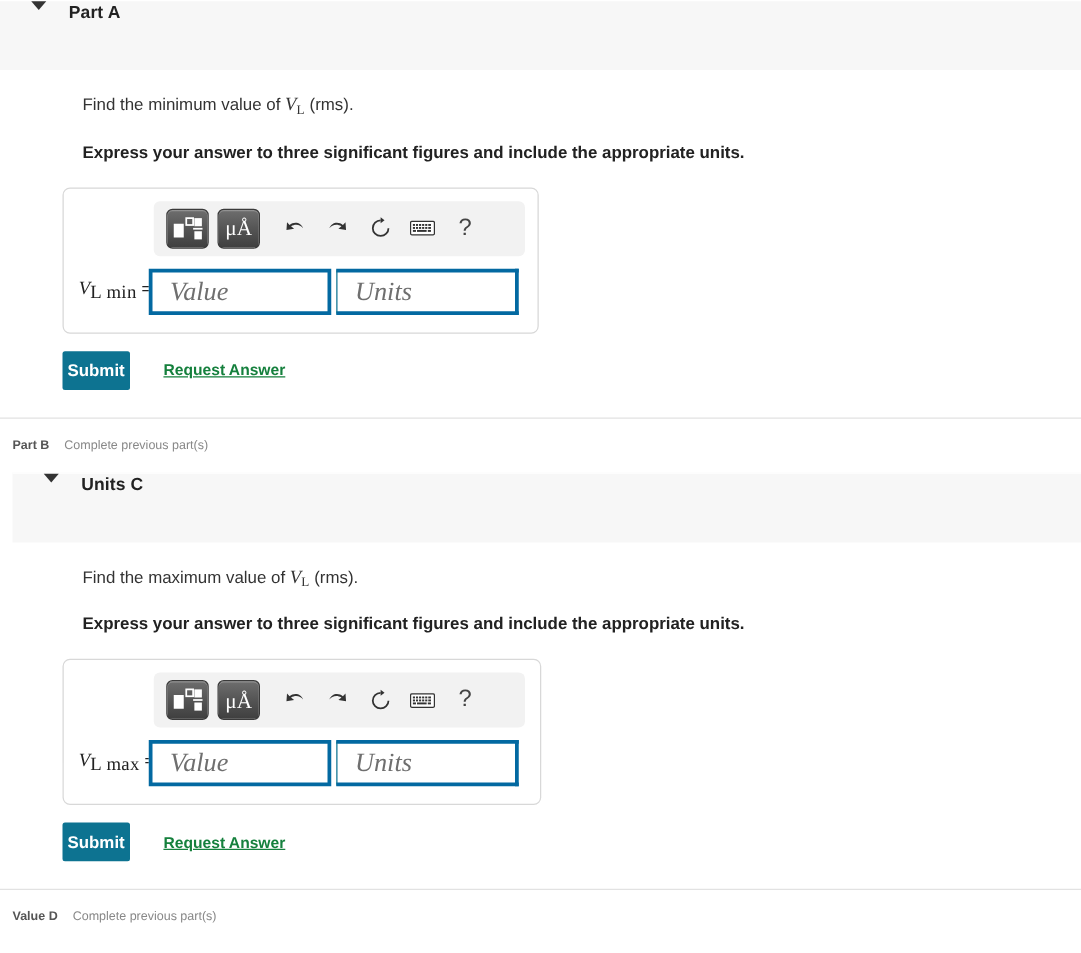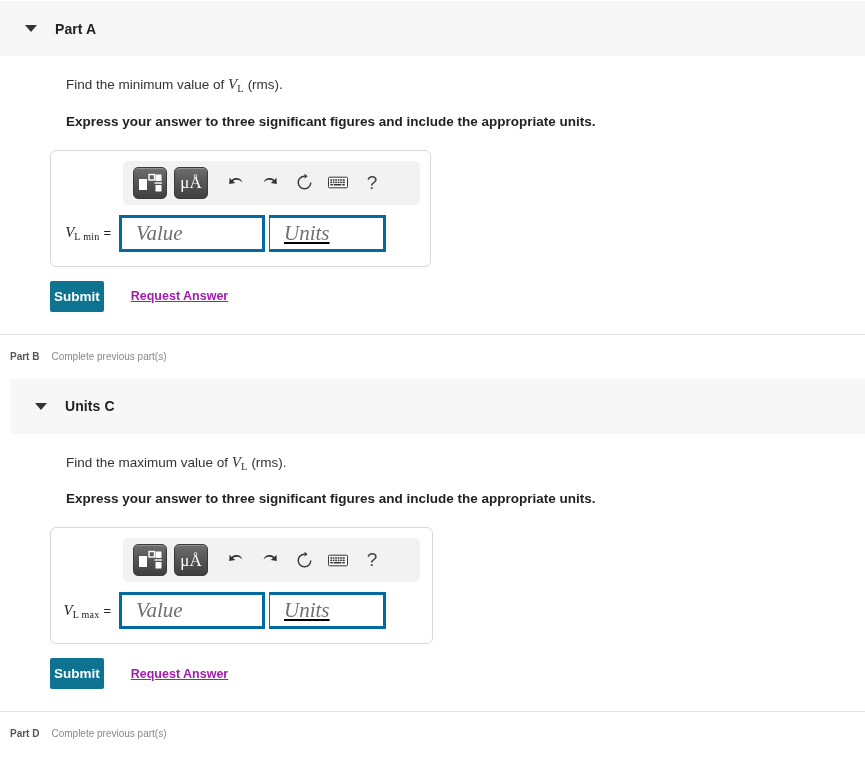--- a/index.html
+++ b/index.html
@@ -10,21 +10,21 @@
     font-family: "Liberation Sans", sans-serif;
     -webkit-font-smoothing: antialiased;
   }
   .page { position: relative; width: 865px; height: 762px; overflow: hidden; background:#fff; }
 
   
   .part-band {
     background: #f7f7f7;
     height: 56px;
     display: flex;
-    align-items: center;
+    align-items: flex-start;
     padding-left: 25px;
     border-top: 1px solid #ffffff;
   }
   .part-band.indent { margin-left: 10px; }
   .caret {
     width: 0; height: 0;
     border-left: 6px solid transparent;
     border-right: 6px solid transparent;
     border-top: 7px solid #333333;
     margin-right: 18px;
@@ -119,57 +119,57 @@
   .var-label {
     width: 56px;
     text-align: right;
     padding-right: 8px;
     font-family: "Liberation Serif", serif;
     font-size: 15px;
     color: #222;
     white-space: nowrap;
   }
   .var-label .v { font-style: italic; }
-  .var-label .sub { font-size: 10px; vertical-align: -3px; font-style: normal; letter-spacing:.3px;}
+  .var-label .sub { font-size: 15px; vertical-align: -3px; font-style: normal; letter-spacing:.3px;}
   .var-label .eq { font-style: normal; font-family: "Liberation Sans", sans-serif; font-size:13px; }
   .fld {
     height: 37px;
     border: 3px solid #0369a1;
     background: #ffffff;
     display: flex; align-items: center;
     padding-left: 14px;
   }
   .fld .ph {
     font-family: "Liberation Serif", serif;
     font-style: italic;
     font-size: 21px;
     color: #6f6f6f;
   }
   .fld.value { width: 146px; }
-  .fld.units { width: 117px; border-left: 1px solid #0d7391; text-decoration: underline; }
+  .fld.units { width: 146px; border-left: 1px solid #0d7391; }
   .fld-gap { width: 4px; }
 
   
   .submit-row {
     display: flex; align-items: center;
     margin-top: 14px;
   }
   .submit-btn {
     background: #0d7391;
     color: #ffffff;
     font-size: 13.5px;
     font-weight: bold;
     border: none;
     border-radius: 2px;
     padding: 8px 4px;
     cursor: pointer;
     font-family: "Liberation Sans", sans-serif;
   }
   .req-link {
-    color: #a21caf;
+    color: #15803d;
     font-size: 12.5px;
     font-weight: bold;
     text-decoration: underline;
     margin-left: 27px;
     cursor: pointer;
   }
 
   
   .divider {
     border-top: 1px solid #e2e2e2;
@@ -397,17 +397,17 @@
         <span class="req-link">Request Answer</span>
       </div>
 
     </div>
   </div>
 
   <div style="height:22px"></div>
   <div class="divider"></div>
 
   <div class="collapsed-part">
-    <span class="pname">Part D</span>
+    <span class="pname">Value D</span>
     <span class="pstatus">Complete previous part(s)</span>
   </div>
 
 </div>
 
 </body></html>

